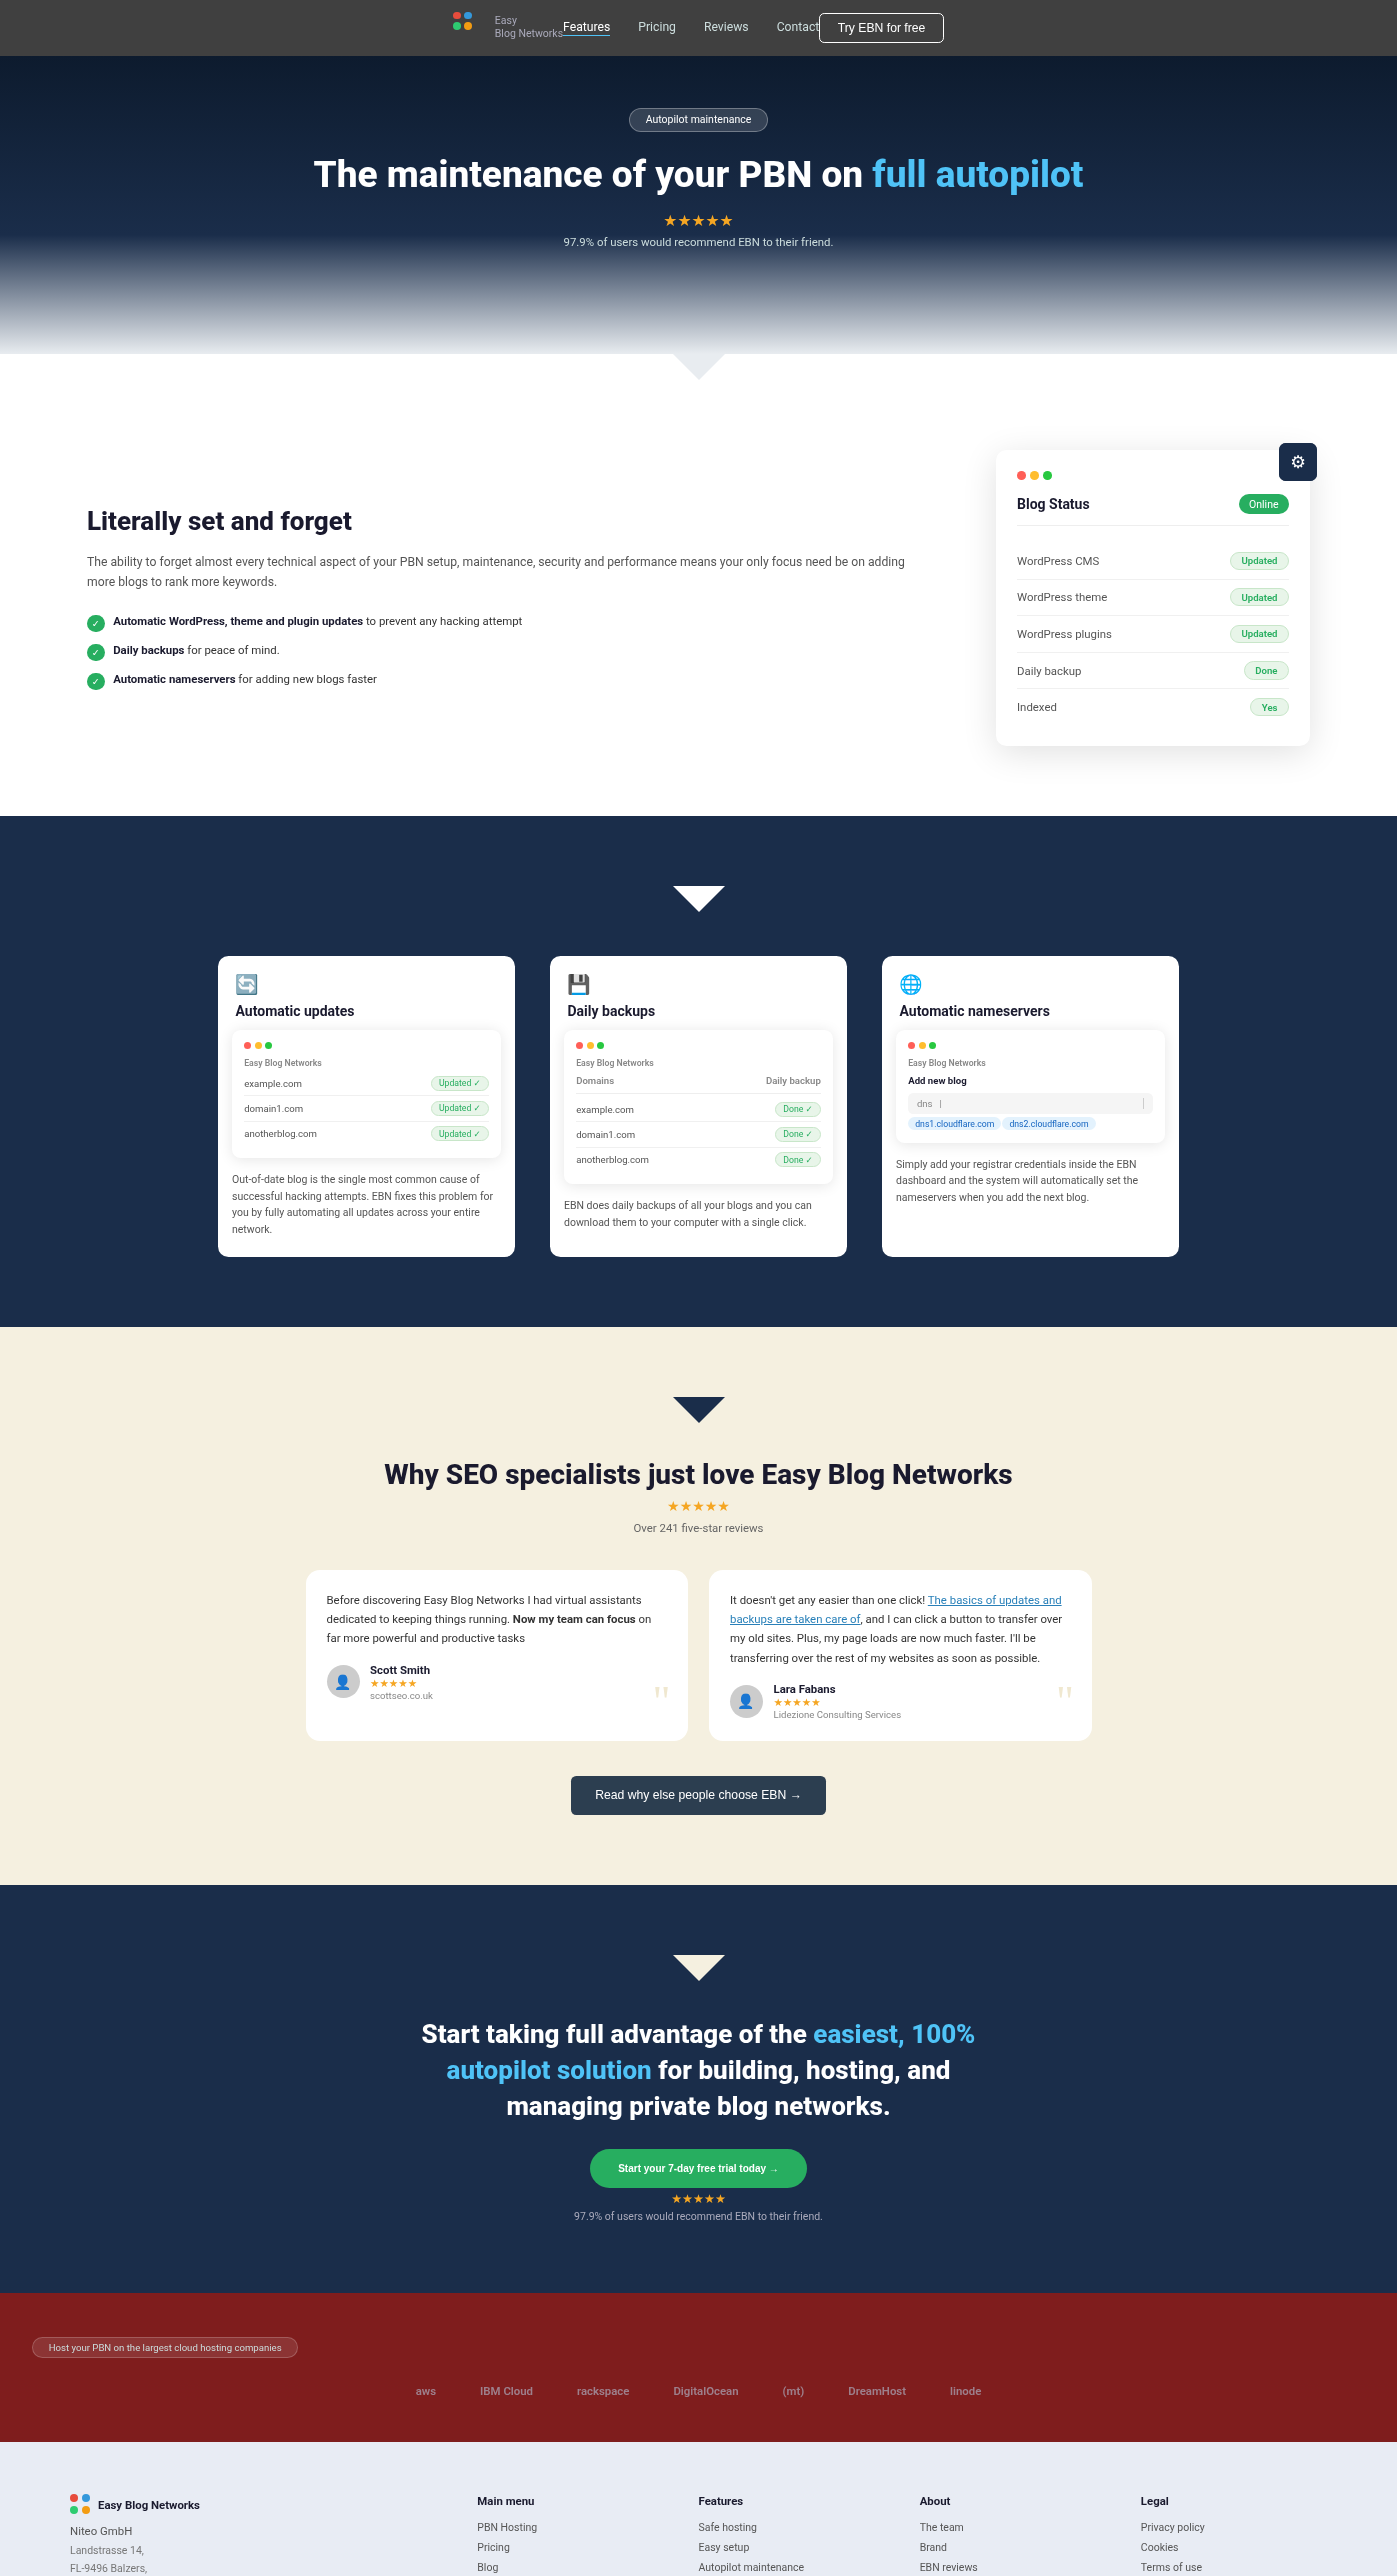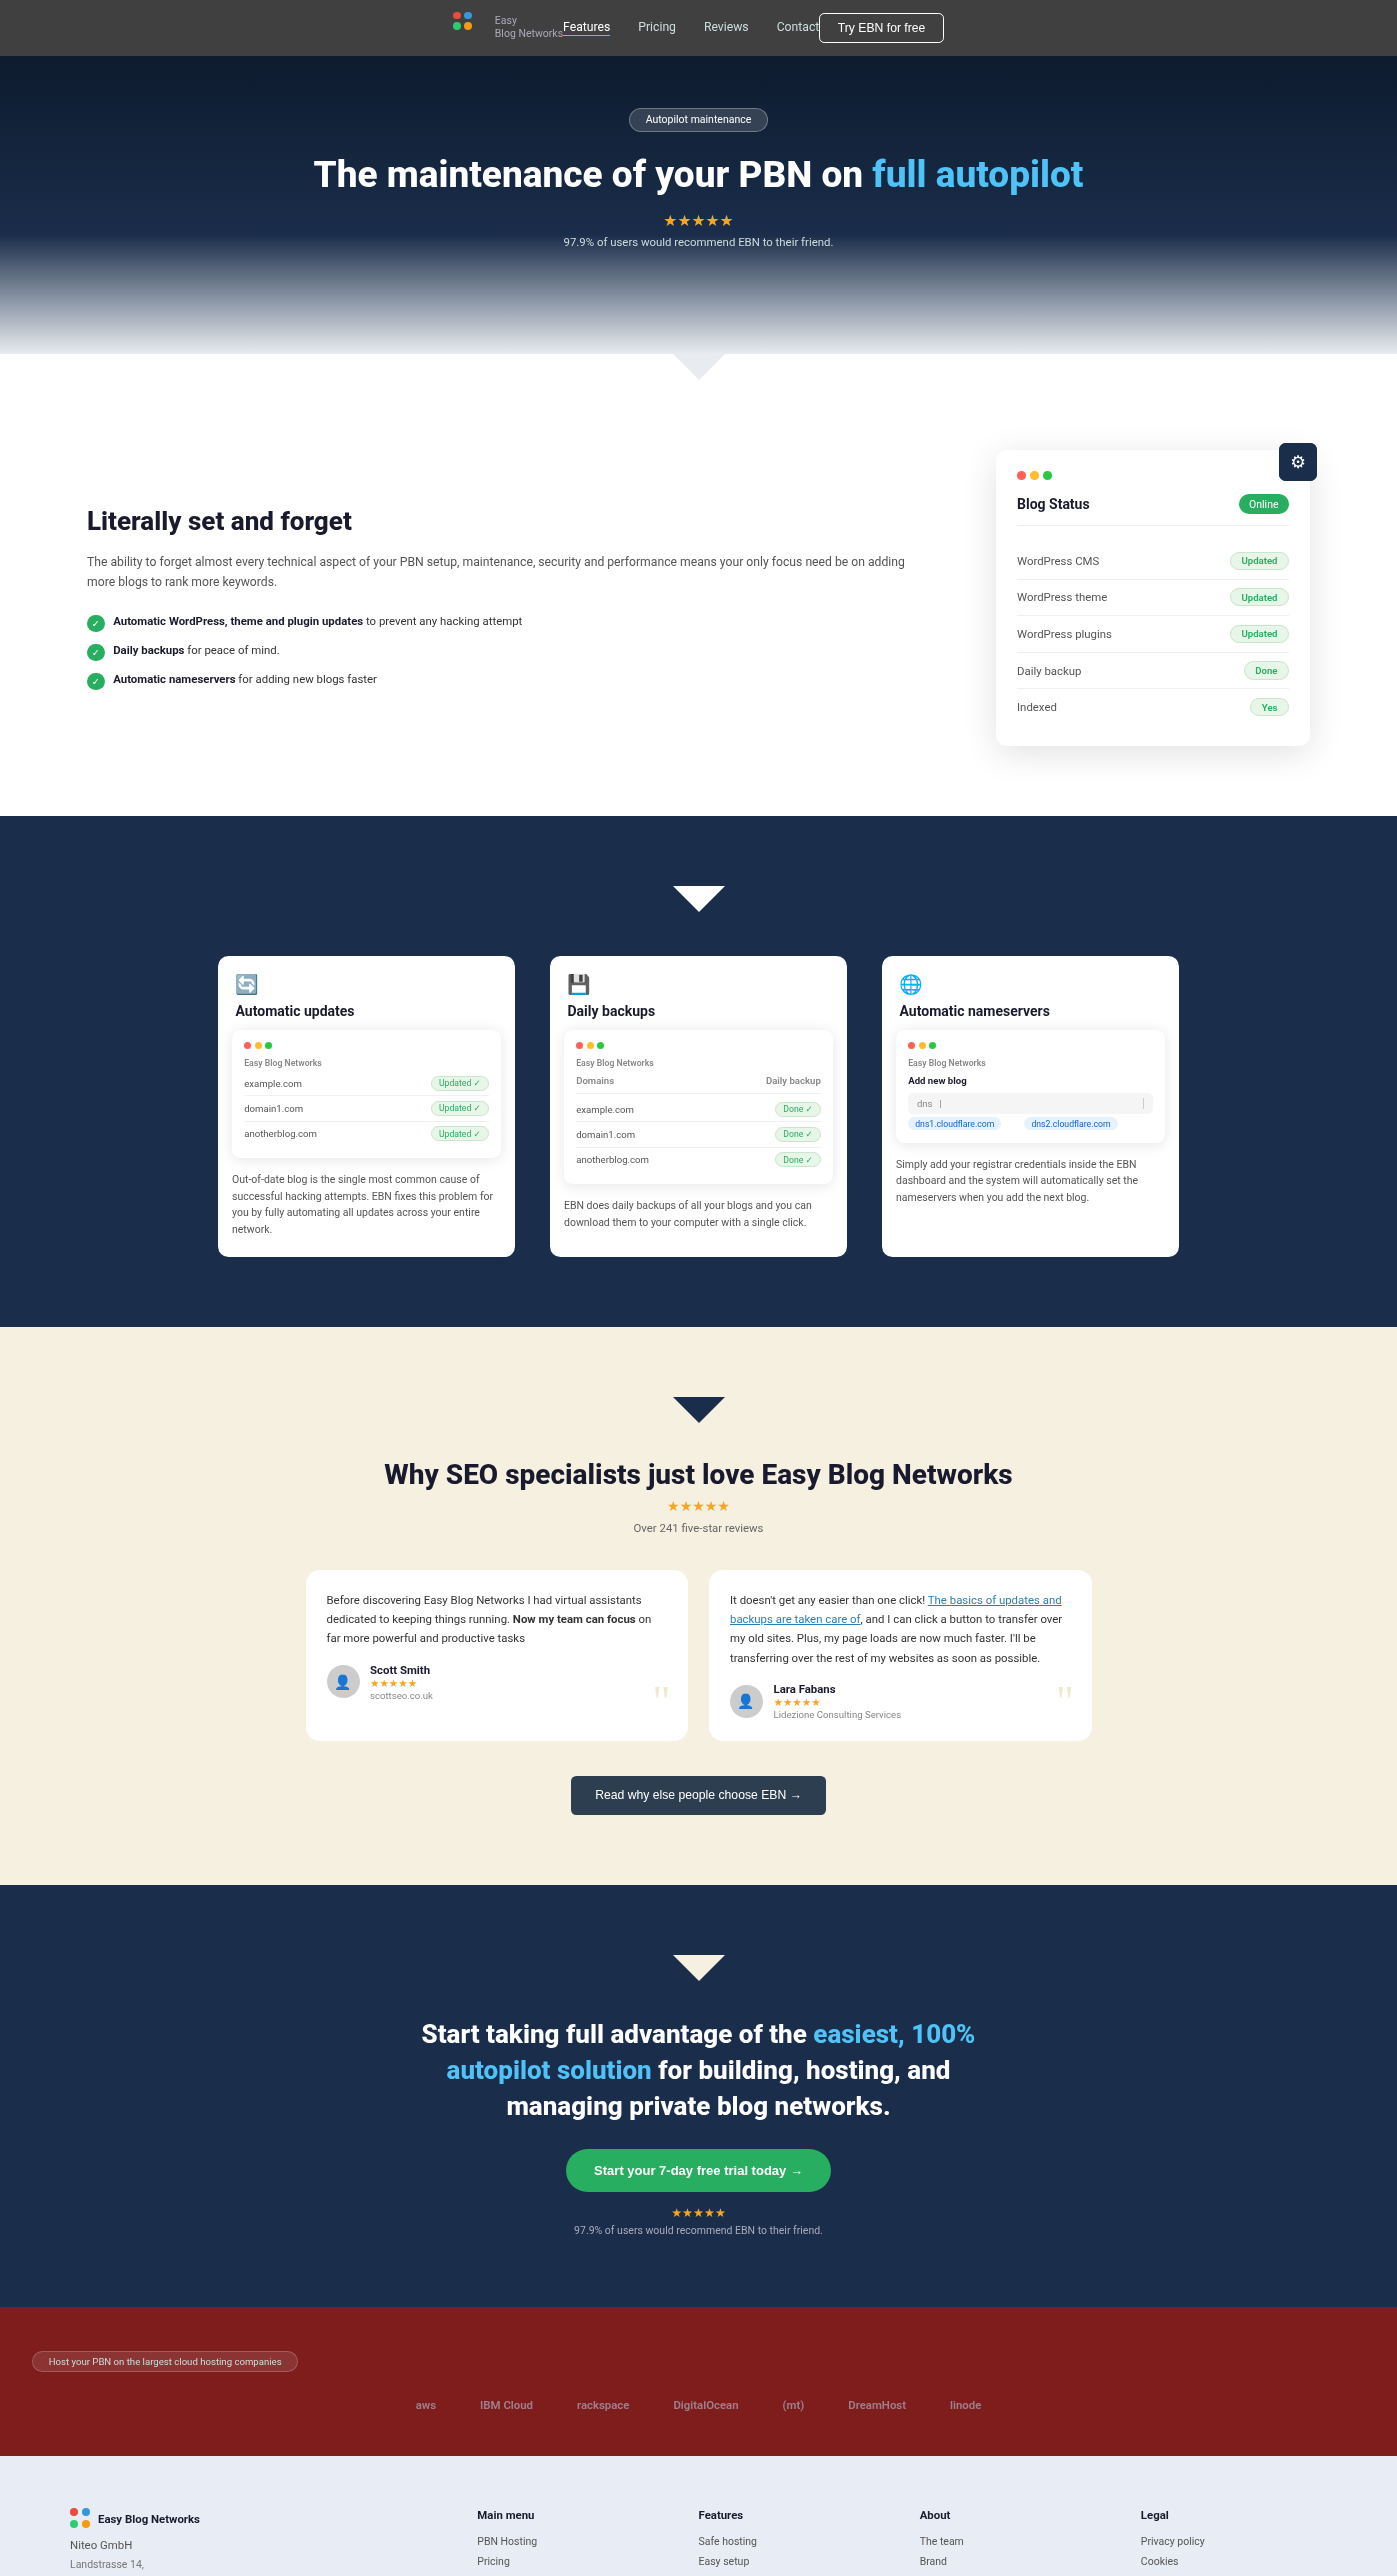--- a/index.html
+++ b/index.html
@@ -69,21 +69,21 @@
     .feature-title { font-weight: 700; font-size: 14px; color: #1a1a2e; margin-bottom: 0; }
     .mini-card { background: #fff; border-radius: 8.7px; box-shadow: 0 1.7px 14px rgba(0,0,0,0.1); padding: 12.2px; margin: 0 14px 14px; }
     .mini-card-dots { display: flex; gap: 3.5px; margin-bottom: 8.7px; }
     .mdot { width: 7px; height: 7px; border-radius: 50%; }
     .mini-row { display: flex; justify-content: space-between; align-items: center; padding: 4.4px 0; border-bottom: 0.9px solid #f0f0f0; font-size: 9.6px; color: #555; }
     .mini-badge-updated { background: #e8f5e9; color: #27ae60; border: 0.9px solid #c8e6c9; padding: 1.7px 7px; border-radius: 8.7px; font-size: 8.7px; }
     .mini-badge-done { background: #e8f5e9; color: #27ae60; border: 0.9px solid #c8e6c9; padding: 1.7px 7px; border-radius: 8.7px; font-size: 8.7px; }
     .mini-header-row { display: flex; justify-content: space-between; font-size: 9.6px; font-weight: 600; color: #888; padding: 3.5px 0 7px; border-bottom: 0.9px solid #eee; margin-bottom: 3.5px; }
     .feature-desc { padding: 0 14px 17.5px; font-size: 10.5px; color: #555; line-height: 1.6; }
     .mini-add-input { background: #f5f5f5; border-radius: 5.2px; padding: 5.2px 8.7px; font-size: 9.6px; color: #888; margin-bottom: 3px; display: flex; gap: 7px; }
-    .mini-dns-row { display: flex; gap: 23px; }
+    .mini-dns-row { display: flex; gap: 1px; }
     .mini-dns-tag { background: #e3f2fd; color: #1565c0; padding: 1.7px 7px; border-radius: 8.7px; font-size: 8.7px; }
 
     
     .reviews-section { background: #f5f0e0; padding: 70px 52px; }
     .reviews-section h2 { text-align: center; font-size: 28px; font-weight: 800; color: #1a1a2e; margin-bottom: 7px; }
     .reviews-stars { text-align: center; color: #f5a623; font-size: 14px; margin-bottom: 7px; }
     .reviews-count { text-align: center; font-size: 11.4px; color: #666; margin-bottom: 35px; }
     .reviews-grid { display: grid; grid-template-columns: 1fr 1fr; gap: 21px; max-width: 786px; margin: 0 auto 35px; }
     .review-card { background: #fff; border-radius: 14px; padding: 21px; position: relative; }
     .review-text { font-size: 11.4px; color: #333; line-height: 1.7; margin-bottom: 14px; }
@@ -94,21 +94,21 @@
     .author-stars { color: #f5a623; font-size: 10.5px; }
     .author-site { font-size: 9.6px; color: #888; }
     .quote-mark { position: absolute; bottom: 17.5px; right: 17.5px; font-size: 44px; color: #f0e8d0; font-family: Georgia, serif; line-height: 1; }
     .reviews-cta { text-align: center; }
     .reviews-cta-btn { background: #2c3e50; color: #fff; padding: 12.2px 24.5px; border-radius: 5.2px; font-size: 12.2px; cursor: pointer; border: none; display: inline-flex; align-items: center; gap: 7px; }
 
     
     .cta-section { background: #1a2d4a; padding: 70px 52px; text-align: center; }
     .cta-section h2 { color: #fff; font-size: 26px; font-weight: 800; line-height: 1.4; margin-bottom: 24.5px; max-width: 594px; margin-left: auto; margin-right: auto; }
     .cta-section h2 .accent { color: #4fc3f7; }
-    .cta-btn { background: #27ae60; color: #fff; padding: 14px 28px; border-radius: 26px; font-size: 13px; font-weight: 700; cursor: pointer; border: none; display: inline-flex; align-items: center; gap: 8.7px; margin-bottom: 14px; }
+    .cta-btn { background: #27ae60; color: #fff; padding: 14px 28px; border-radius: 26px; font-size: 10px; font-weight: 700; cursor: pointer; border: none; display: inline-flex; align-items: center; gap: 8.7px; margin-bottom: 4px; }
     .cta-stars { color: #f5a623; font-size: 12.2px; }
     .cta-sub { color: #aab; font-size: 10.5px; margin-top: 3.5px; }
 
     
     .hosting-section { background: #7f1d1d; padding: 44px 32px; }
     .hosting-badge { display: inline-block; background: rgba(255,255,255,0.1); color: #cdd; padding: 4.4px 15.7px; border-radius: 17.5px; font-size: 9.6px; margin-bottom: 26px; border: 0.9px solid rgba(255,255,255,0.2); }
     .hosting-logos { display: flex; align-items: center; justify-content: center; gap: 44px; flex-wrap: wrap; }
     .hosting-logo { color: #aab; font-size: 11.4px; font-weight: 600; opacity: 0.7; }
 
     

